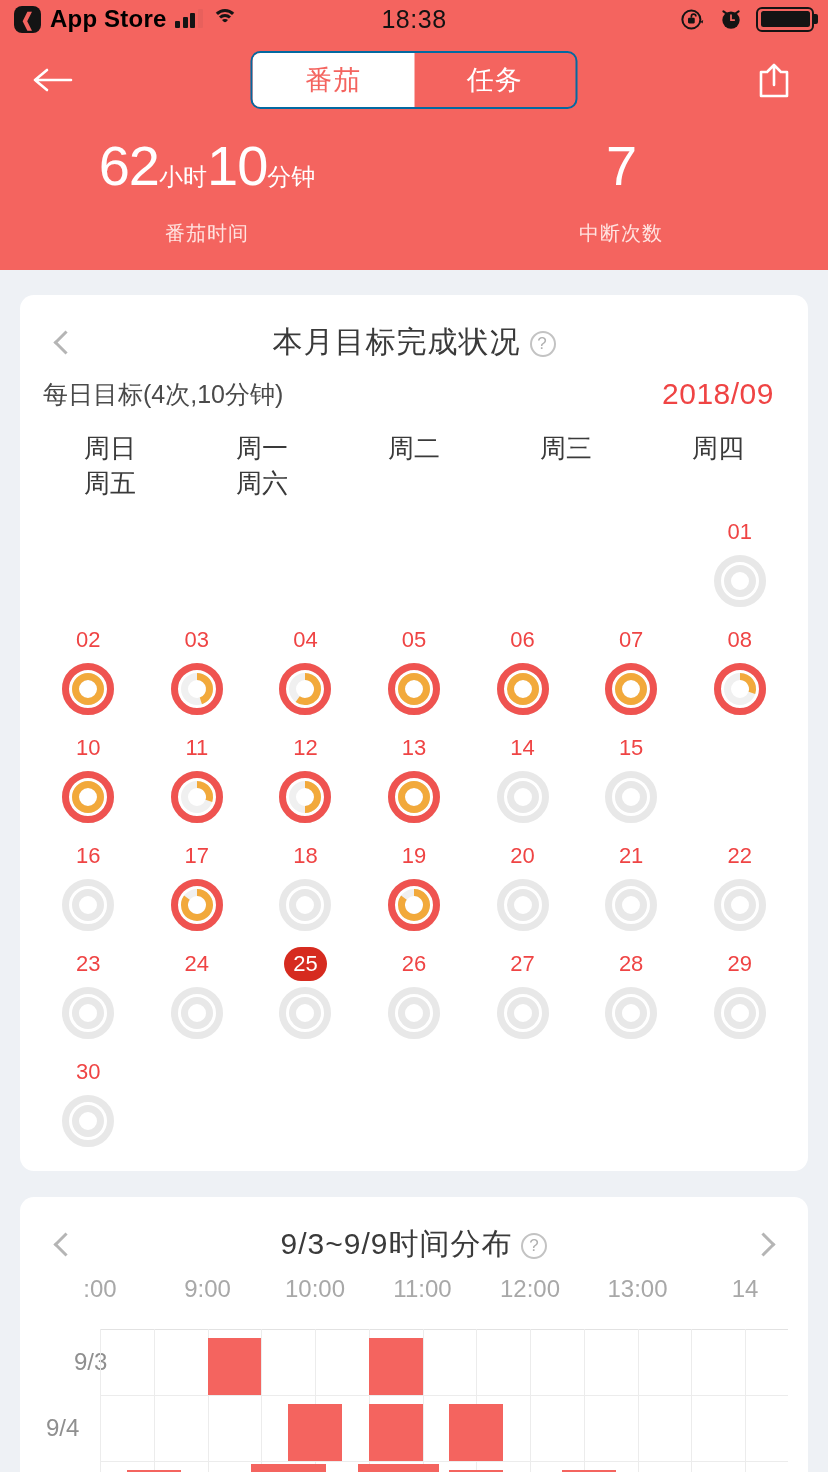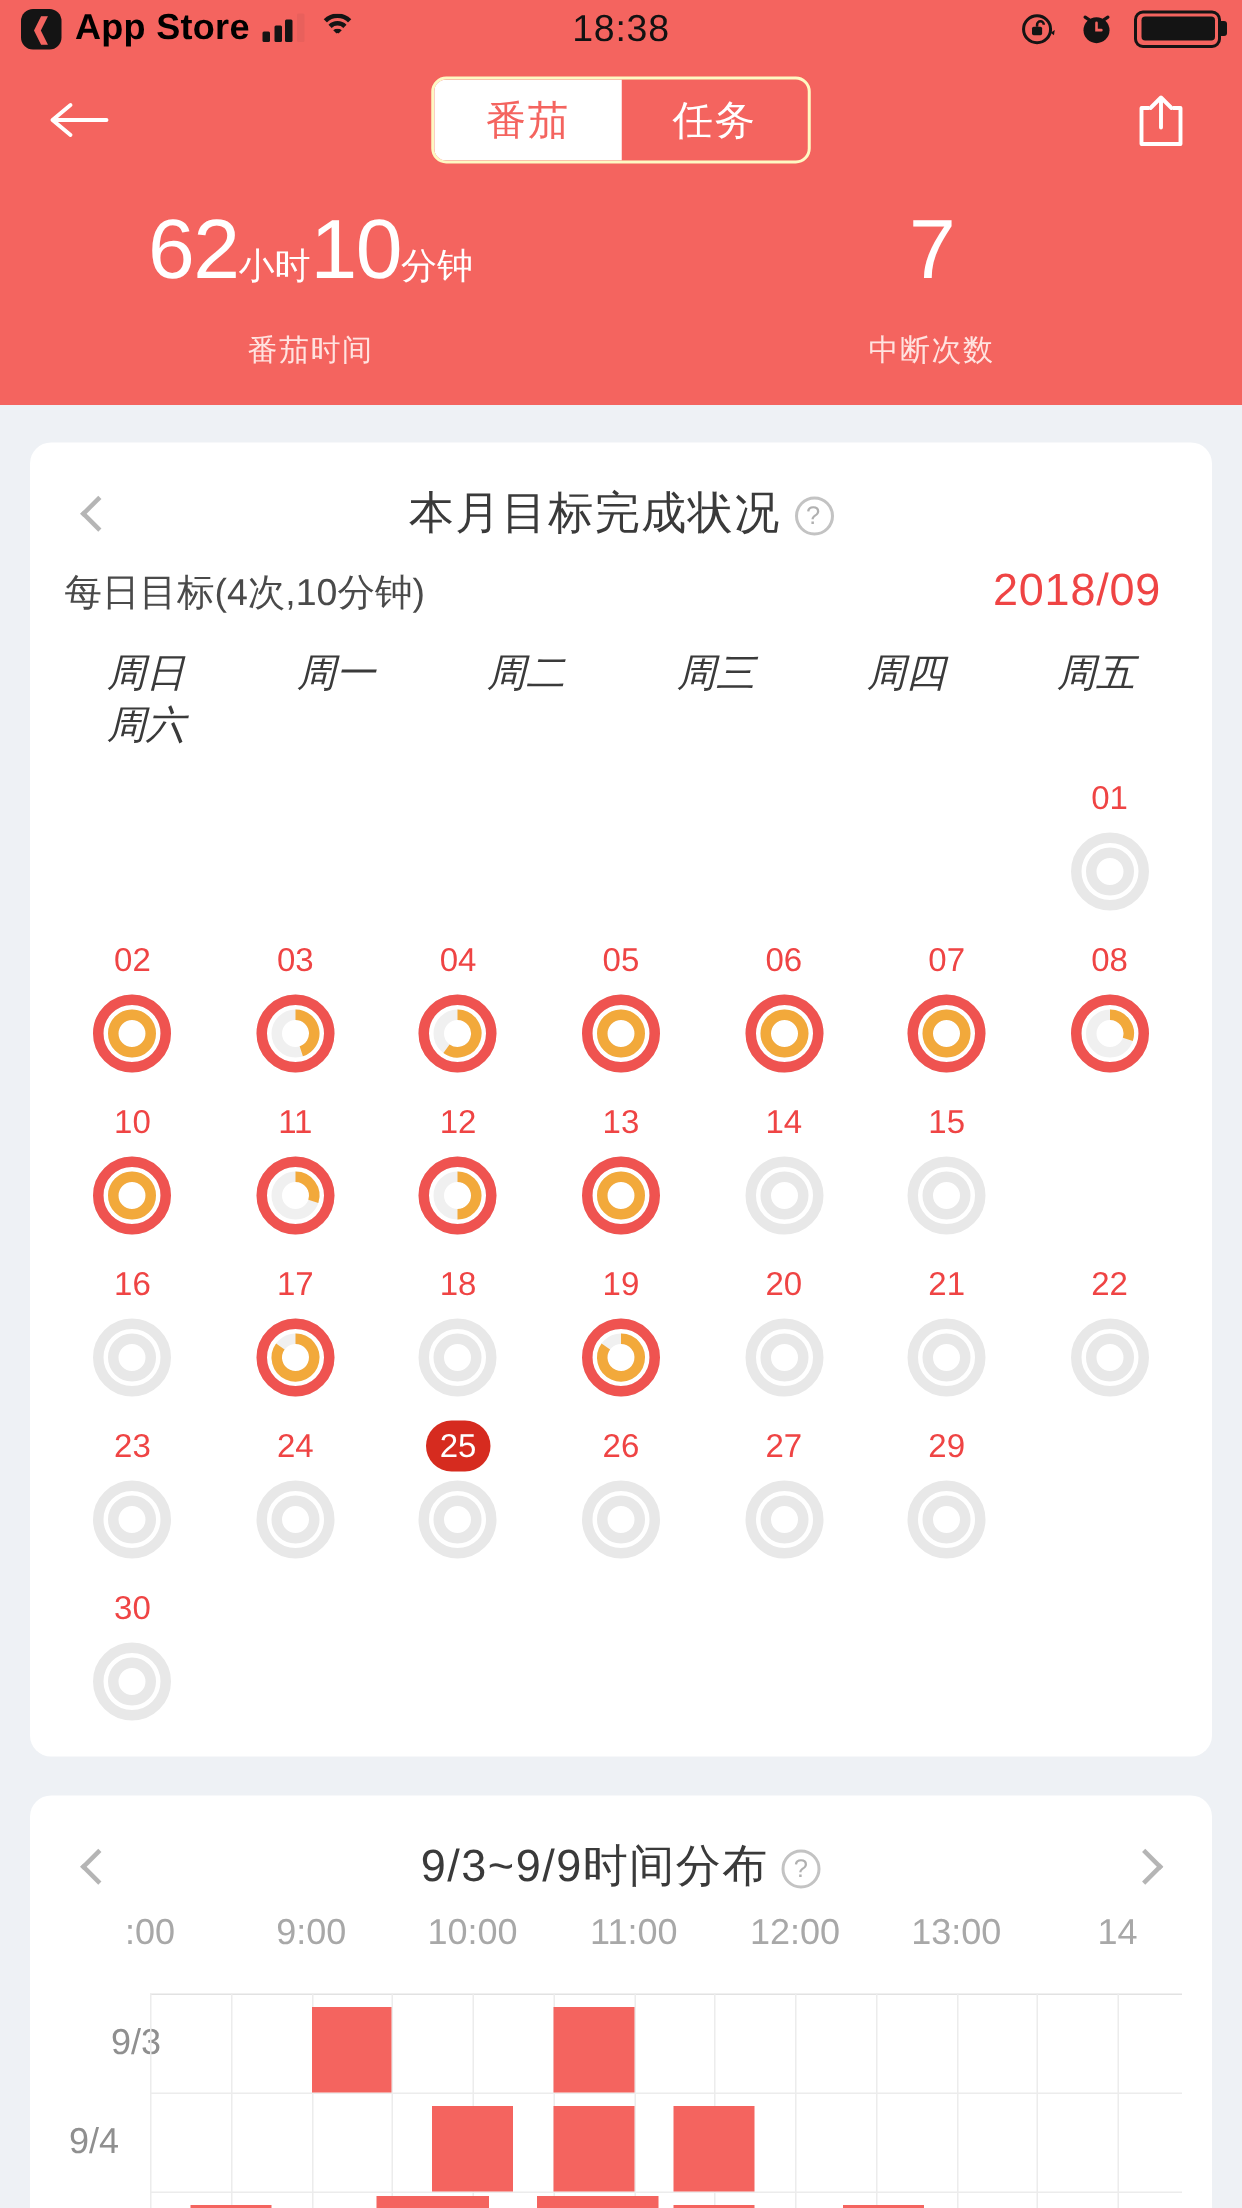--- a/index.html
+++ b/index.html
@@ -58,22 +58,22 @@
   .sb-batt i { display:block; height:100%; width:100%; background:#141414; border-radius: 2.5px; }
 
   .navbar {
     height: 84px; display: flex; align-items: center;
     padding: 0 26px; position: relative;
   }
   .nav-back { width: 56px; height: 56px; display:flex; align-items:center; justify-content:center; }
   .nav-share { width: 56px; height: 56px; margin-left:auto; display:flex; align-items:center; justify-content:center; }
   .segment {
     position: absolute; left: 50%; transform: translateX(-50%);
-    width: 253px; height: 58px; border-radius: 10px;
-    border: 2px solid #fef9c3; display: flex; overflow: hidden;
+    width: 327px; height: 58px; border-radius: 10px;
+    border: 2px solid #0369a1; display: flex; overflow: hidden;
     background: #f4645f;
   }
   .seg-item {
     flex: 1; display: flex; align-items: center; justify-content: center;
     font-size: 27px; color: #ffffff; letter-spacing: 1px;
   }
   .seg-item.active { background: #ffffff; color: #f4645f; }
 
   .stats { display: flex; padding: 16px 0 0 0; }
   .stat { flex: 1; text-align: center; }
@@ -114,21 +114,21 @@
   .chev.left { transform: rotate(45deg); }
   .chev.right { transform: rotate(-135deg); }
 
   .goal-row {
     display: flex; align-items: center; justify-content: space-between;
     padding: 6px 34px 0 23px;
   }
   .goal-text { font-size: 25px; color: #4a4a4a; }
   .goal-month { font-size: 30px; color: #ef4444; letter-spacing: .5px; }
 
-  .weekdays { display: grid; grid-template-columns: repeat(6,1fr); padding: 20px 14px 0 14px; font-style: italic; }
+  .weekdays { display: grid; grid-template-columns: repeat(5,1fr); padding: 20px 14px 0 14px; }
   .weekday { text-align: center; font-size: 26px; color: #3a3a3a; }
 
   .weeks { padding: 0 14px; }
   .week { display: grid; grid-template-columns: repeat(7,1fr); margin-top: 14px; }
   .day { display: flex; flex-direction: column; align-items: center; }
   .day-num {
     font-size: 22px; color: #ef4444; height: 34px; line-height: 34px;
     min-width: 40px; text-align: center; border-radius: 17px;
   }
   .day-num.today { background: #d62b1f; color: #fff; padding: 0 9px; }
@@ -501,20 +501,27 @@
         </div>
         <div class="day">
           <div class="day-num">26</div>
           <div class="ring"><svg width="56" height="56" viewBox="0 0 56 56">
               <circle cx="28" cy="28" r="22.5" fill="none" stroke="#e8e8e8" stroke-width="7"></circle>
               <circle cx="28" cy="28" r="12.5" fill="none" stroke="#e8e8e8" stroke-width="7"></circle>
             </svg></div>
         </div>
         <div class="day">
           <div class="day-num">27</div>
+          <div class="ring"><svg width="56" height="56" viewBox="0 0 56 56">
+              <circle cx="28" cy="28" r="22.5" fill="none" stroke="#e8e8e8" stroke-width="7"></circle>
+              <circle cx="28" cy="28" r="12.5" fill="none" stroke="#e8e8e8" stroke-width="7"></circle>
+            </svg></div>
+        </div>
+        <div class="day">
+          <div class="day-num">28</div>
           <div class="ring"><svg width="56" height="56" viewBox="0 0 56 56">
               <circle cx="28" cy="28" r="22.5" fill="none" stroke="#e8e8e8" stroke-width="7"></circle>
               <circle cx="28" cy="28" r="12.5" fill="none" stroke="#e8e8e8" stroke-width="7"></circle>
             </svg></div>
         </div>
         <div class="day">
           <div class="day-num">29</div>
           <div class="ring"><svg width="56" height="56" viewBox="0 0 56 56">
               <circle cx="28" cy="28" r="22.5" fill="none" stroke="#e8e8e8" stroke-width="7"></circle>
               <circle cx="28" cy="28" r="12.5" fill="none" stroke="#e8e8e8" stroke-width="7"></circle>

